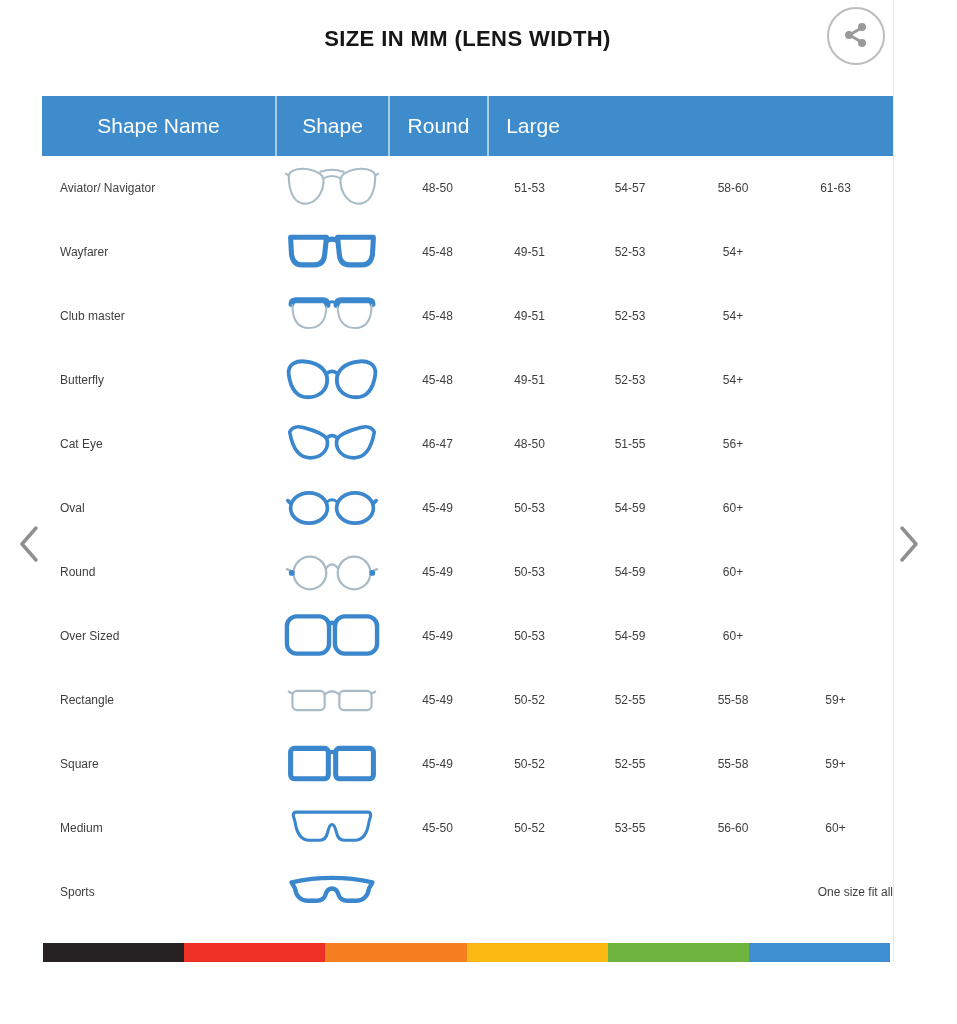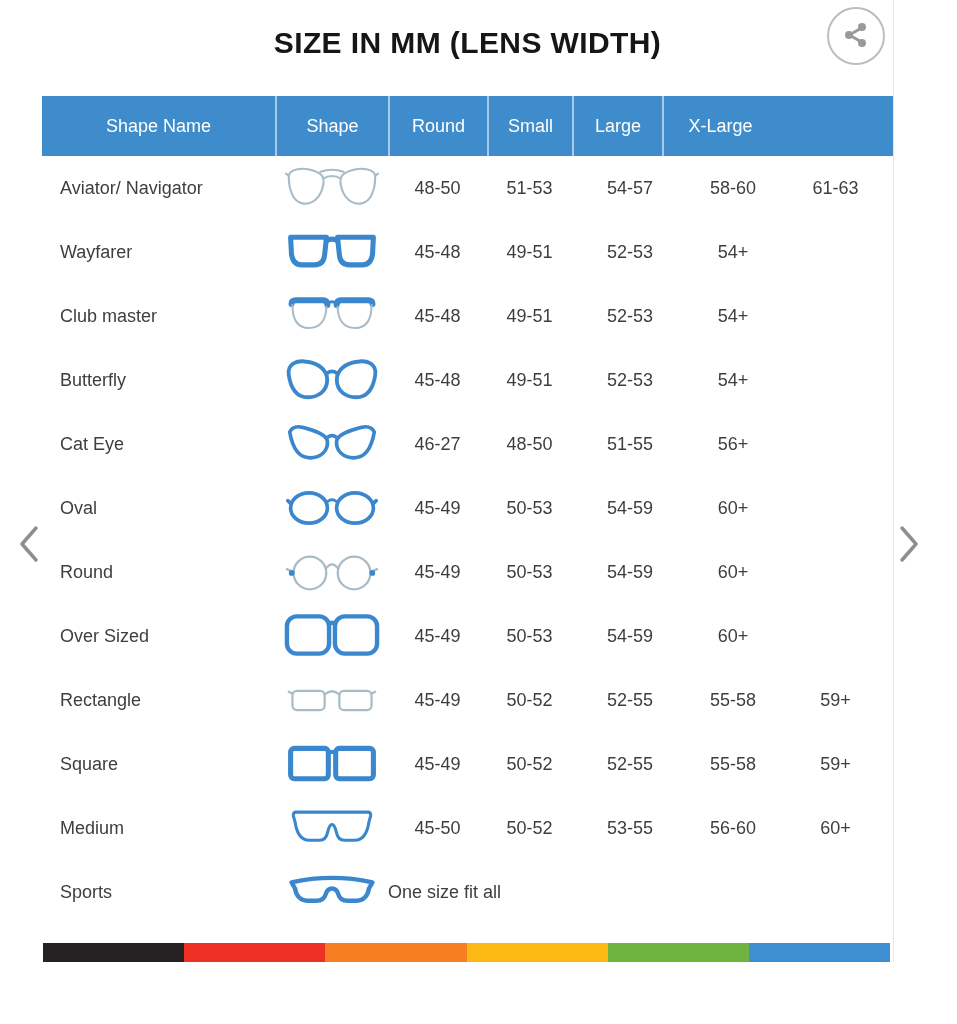--- a/index.html
+++ b/index.html
@@ -3,48 +3,48 @@
 <meta charset="utf-8">
 <style>
   * { margin:0; padding:0; box-sizing:border-box; }
   body { background:#fff; }
   .page {
     position:relative; width:957px; height:1024px; background:#ffffff;
     font-family:"Liberation Sans", sans-serif; overflow:hidden;
   }
   .title {
     position:absolute; top:26px; left:42px; width:851px;
-    text-align:center; font-size:30px; font-weight:bold; color:#161616;
+    text-align:center; font-size:22px; font-weight:bold; color:#161616;
     letter-spacing:.4px;
   }
   .share-btn {
     position:absolute; top:7px; left:827px; width:58px; height:58px;
     border:2px solid #bdbdbd; border-radius:50%; background:#fff;
     display:flex; align-items:center; justify-content:center; cursor:pointer;
   }
   .edge-line { position:absolute; left:893px; top:0; width:1px; height:962px; background:#e7e7e7; }
 
   .size-table { position:absolute; left:42px; top:96px; width:851px; }
   .header-row {
     display:flex; height:60px; background:#3e8ccb; color:#fff;
-    align-items:flex-start; font-size:18px;
+    align-items:flex-start; font-size:21px;
   }
   .hcell { display:flex; align-items:center; justify-content:center; height:100%; }
   .hcell + .hcell { border-left:2px solid rgba(255,255,255,.55); }
   .c0{width:233px} .c1{width:113px} .c2{width:99px} .c3{width:85px}
   .c4{width:116px} .c5{width:90px} .c6{width:115px}
   .row {
     display:flex; height:64px; align-items:center;
-    font-size:18px; color:#3e3e3e;
+    font-size:12px; color:#3e3e3e;
   }
   .cell { text-align:center; }
   .row .c0 { text-align:left; padding-left:18px; }
   .iconc { display:flex; align-items:center; justify-content:center; }
   .iconc svg { display:block; }
-  .spanc { width:505px; text-align:left; }
+  .spanc { width:505px; text-align:right; }
 
   .chevron { position:absolute; top:524px; background:none; border:none; cursor:pointer; padding:0; }
   .chevron-left { left:16px; }
   .chevron-right { left:896px; }
 
   .rainbow { position:absolute; left:43px; top:943px; width:847px; height:19px; display:flex; }
   .rainbow .seg { flex:1 1 0; height:100%; }
 </style>
 </head>
 <body>
@@ -67,23 +67,21 @@
     </span>
   </button>
 
   <div class="edge-line"></div>
 
   <div class="size-table">
     <div class="header-row">
       <div class="hcell c0">Shape Name</div>
       <div class="hcell c1">Shape</div>
       <div class="hcell c2">Round</div>
-      <div class="hcell c3">Small</div>
       <div class="hcell c5">Large</div>
-      <div class="hcell c6">X-Large</div>
     </div>
     <div id="table-body">
   <div class="row">
     <div class="cell c0">Aviator/ Navigator</div>
     <div class="cell c1 iconc">
             <svg width="98" height="48" viewBox="0 0 100 50">
               <g fill="none" stroke="#a8bcc8" stroke-width="2.2" stroke-linecap="round">
   <path d="M5 13 C5 5 20 3 31 7 C40 10 42 14 41 21 C39 35 29 43 19 41 C9 39 5 26 5 13 Z"></path>
   <path d="M95 13 C95 5 80 3 69 7 C60 10 58 14 59 21 C61 35 71 43 81 41 C91 39 95 26 95 13 Z"></path>
   <path d="M38 8 Q50 4 62 8"></path>
@@ -164,21 +162,21 @@
     <div class="cell c0">Cat Eye</div>
     <div class="cell c1 iconc">
             <svg width="96" height="46" viewBox="0 0 100 50">
               <g fill="none" stroke="#3b87cd" stroke-width="4" stroke-linejoin="round">
   <path d="M4 12 C8 4 16 6 22 8 C33 11 44 15 45 22 C46 32 38 40 26 40 C14 40 7 29 4 12 Z"></path>
   <path d="M96 12 C92 4 84 6 78 8 C67 11 56 15 55 22 C54 32 62 40 74 40 C86 40 93 29 96 12 Z"></path>
   <path d="M45 18 Q50 14 55 18"></path>
               </g>
             </svg>
           </div>
-    <div class="cell c2 val-kids">46-27</div>
+    <div class="cell c2 val-kids">46-47</div>
     <div class="cell c3 val-small">48-50</div>
     <div class="cell c4 val-medium">51-55</div>
     <div class="cell c5 val-large">56+</div>
     <div class="cell c6 val-xlarge"></div>
 
   </div>
 
   <div class="row">
     <div class="cell c0">Oval</div>
     <div class="cell c1 iconc">

